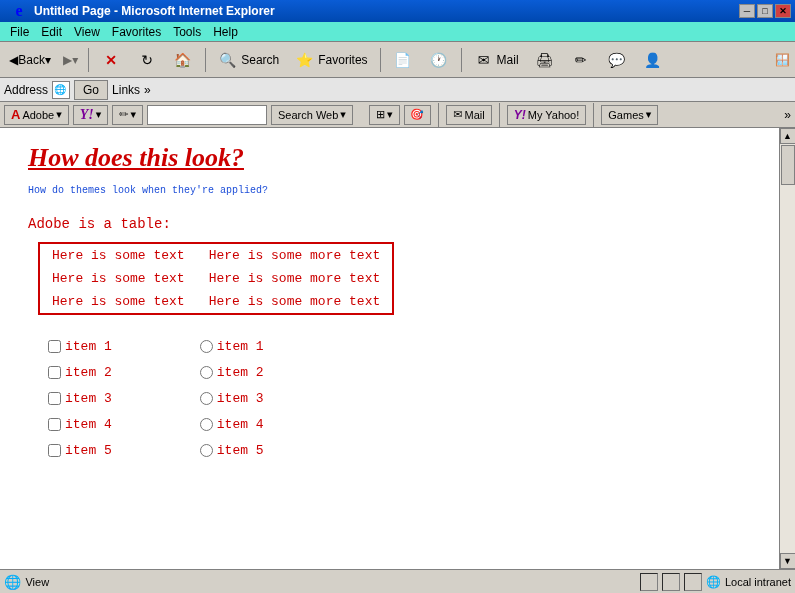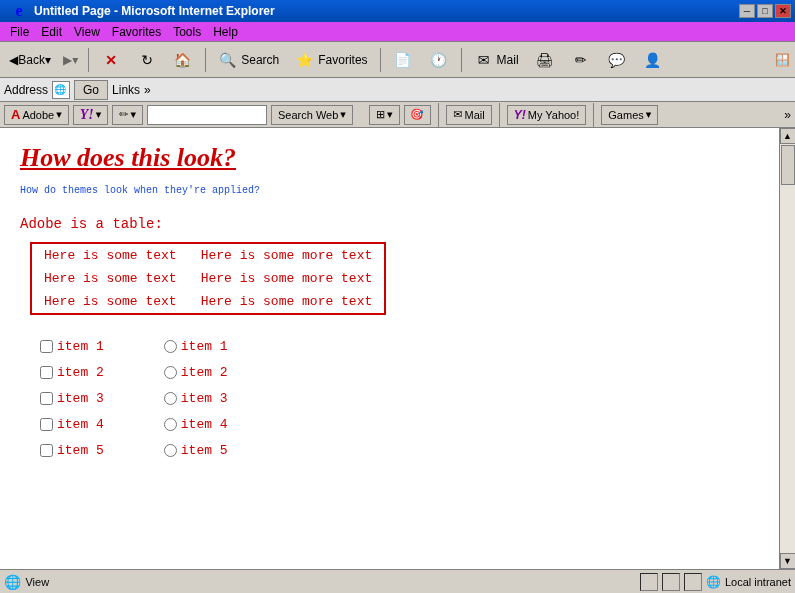--- a/index.html
+++ b/index.html
@@ -25,21 +25,21 @@
       width: 16px; height: 14px;
       font-size: 9px;
       display: flex; align-items: center; justify-content: center;
       cursor: pointer;
       color: #000;
     }
     .title-btn.close { background: #d04040; }
 
     
     .menu-bar {
-      background: #d946ef;
+      background: #5eead4;
       height: 20px;
       display: flex;
       align-items: center;
       padding: 0 4px;
       border-bottom: 1px solid #808080;
       font-size: 12px;
     }
     .menu-item {
       padding: 2px 6px;
       cursor: pointer;
@@ -140,21 +140,21 @@
       padding: 2px 6px;
       font-size: 11px;
       cursor: pointer;
       height: 20px;
       display: flex; align-items: center; gap: 2px;
     }
 
     
     .content-area {
       background: #fff;
-      padding: 15px 20px;
+      padding: 15px 28px;
       height: calc(593px - 22px - 20px - 36px - 24px - 26px - 24px);
       overflow-y: auto;
       position: relative;
     }
 
     .page-heading {
       color: #cc0000;
       font-size: 26px;
       font-weight: bold;
       font-family: 'Times New Roman', serif;
@@ -184,21 +184,21 @@
     .data-table td {
       padding: 4px 12px;
       color: #cc0000;
       font-size: 13px;
       font-family: 'Courier New', monospace;
       border: none;
     }
 
     .form-section {
       display: flex;
-      gap: 60px;
+      gap: 88px;
       padding-left: 20px;
     }
     .checkbox-group, .radio-group {
       display: flex;
       flex-direction: column;
       gap: 4px;
     }
     .form-item {
       display: flex;
       align-items: center;

